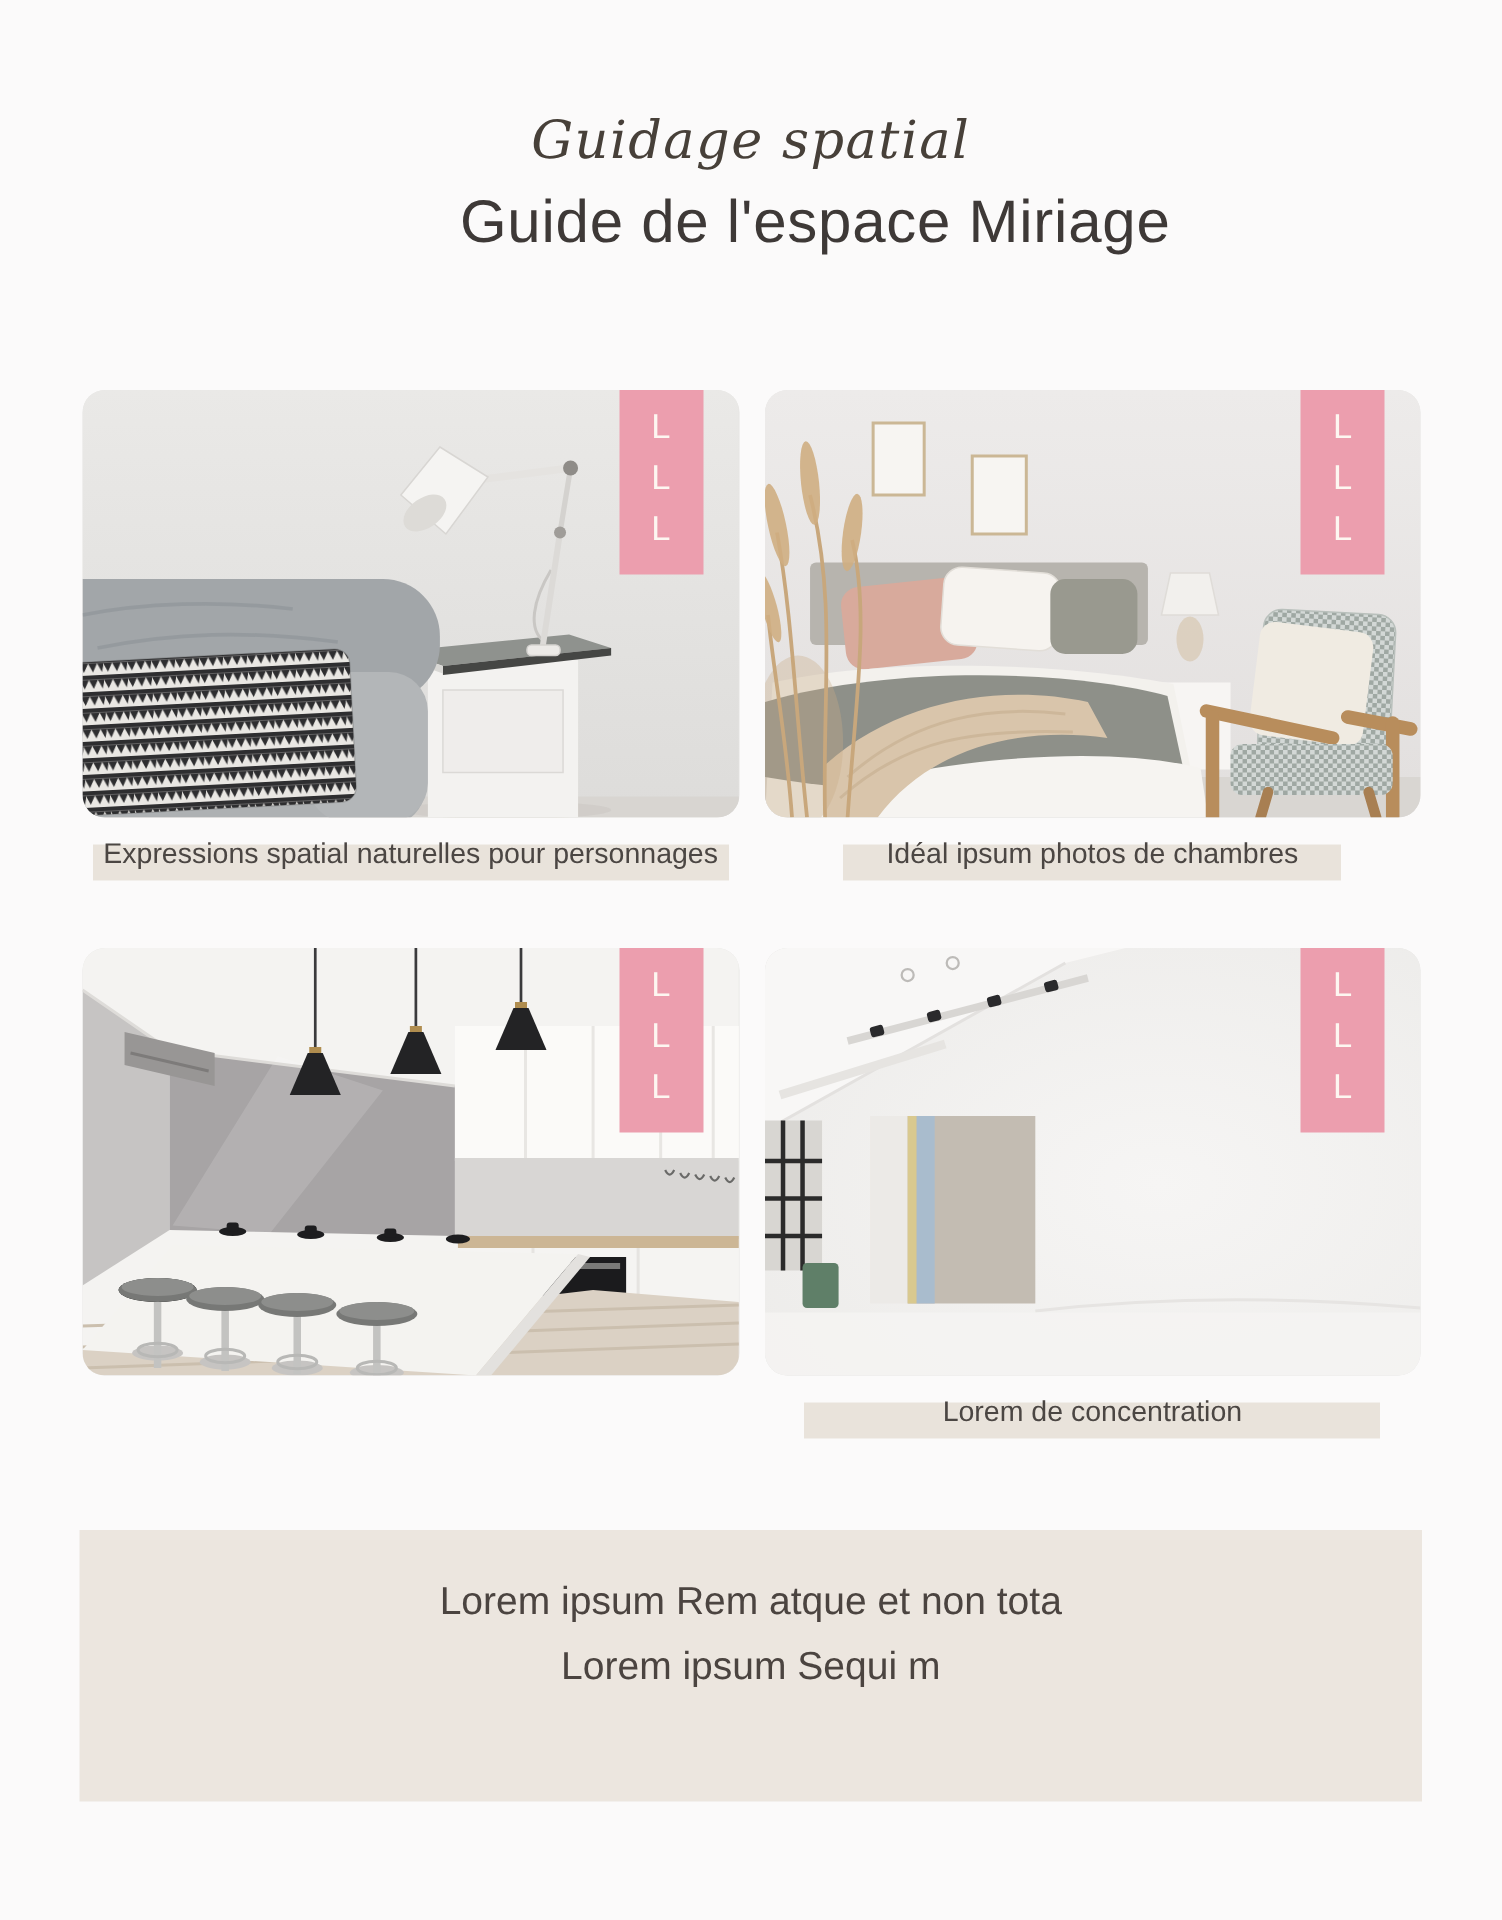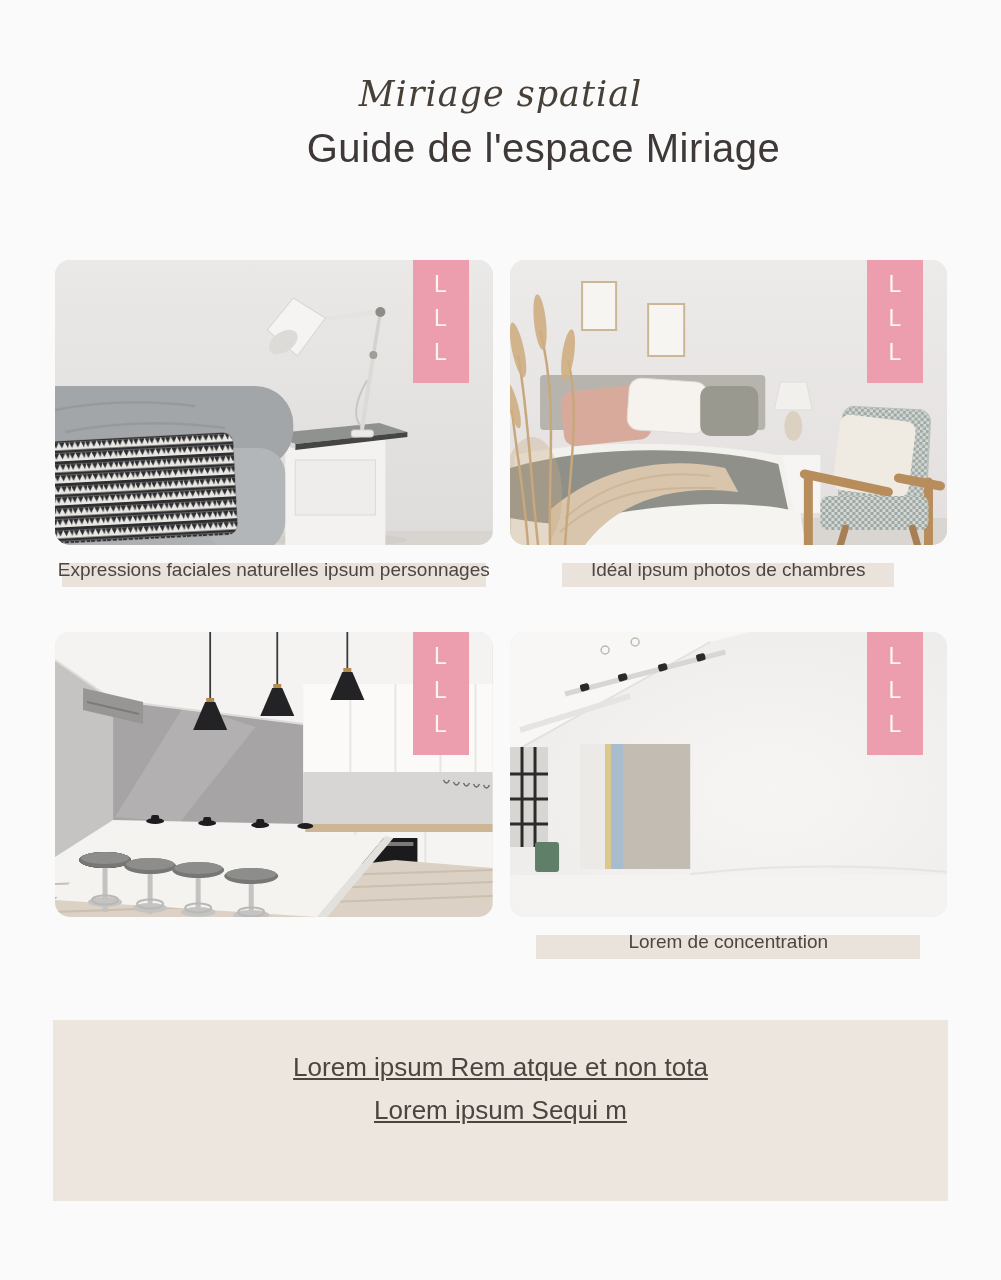--- a/index.html
+++ b/index.html
@@ -65,29 +65,29 @@
     text-align:center;font-size:19px;line-height:30px;color:#4b4643;
   }
 
   
   .footer{
     position:absolute;left:53px;top:1020px;width:895px;height:181px;
     background:#ece6df;box-sizing:border-box;padding-top:26px;
   }
   .footer p{
     margin:0;text-align:center;
-    font-size:26px;line-height:43px;font-weight:400;color:#4b4440;text-decoration:underline;
+    font-size:26px;line-height:43px;font-weight:400;color:#4b4440;
   }
 </style>
 </head>
 <body>
 
 <div class="page">
 
-  <div class="eyebrow">Miriage spatial</div>
+  <div class="eyebrow">Guidage spatial</div>
   <h1 class="title">Guide de l'espace Miriage</h1>
 
   <div class="grid">
 
     <figure class="card">
       <div class="photo">
         <svg viewBox="0 0 437 285" preserveAspectRatio="none" aria-hidden="true">
           <defs>
             <linearGradient id="wall1" x1="0" y1="0" x2="0" y2="1">
               <stop offset="0" stop-color="#eae9e7"></stop>
@@ -131,21 +131,21 @@
           </g>
         </svg>
         <div class="badge">
           <span>L</span>
           <span>L</span>
           <span>L</span>
         </div>
       </div>
       <figcaption class="caption">
         <span class="band b1"></span>
-        <span class="cap-text">Expressions faciales naturelles ipsum personnages</span>
+        <span class="cap-text">Expressions spatial naturelles pour personnages</span>
       </figcaption>
     </figure>
 
     <figure class="card">
       <div class="photo">
         <svg viewBox="0 0 437 285" preserveAspectRatio="none" aria-hidden="true">
           <defs>
             <linearGradient id="wall2" x1="0" y1="0" x2="0" y2="1">
               <stop offset="0" stop-color="#edebea"></stop>
                 <stop offset="1" stop-color="#e2dfde"></stop>

